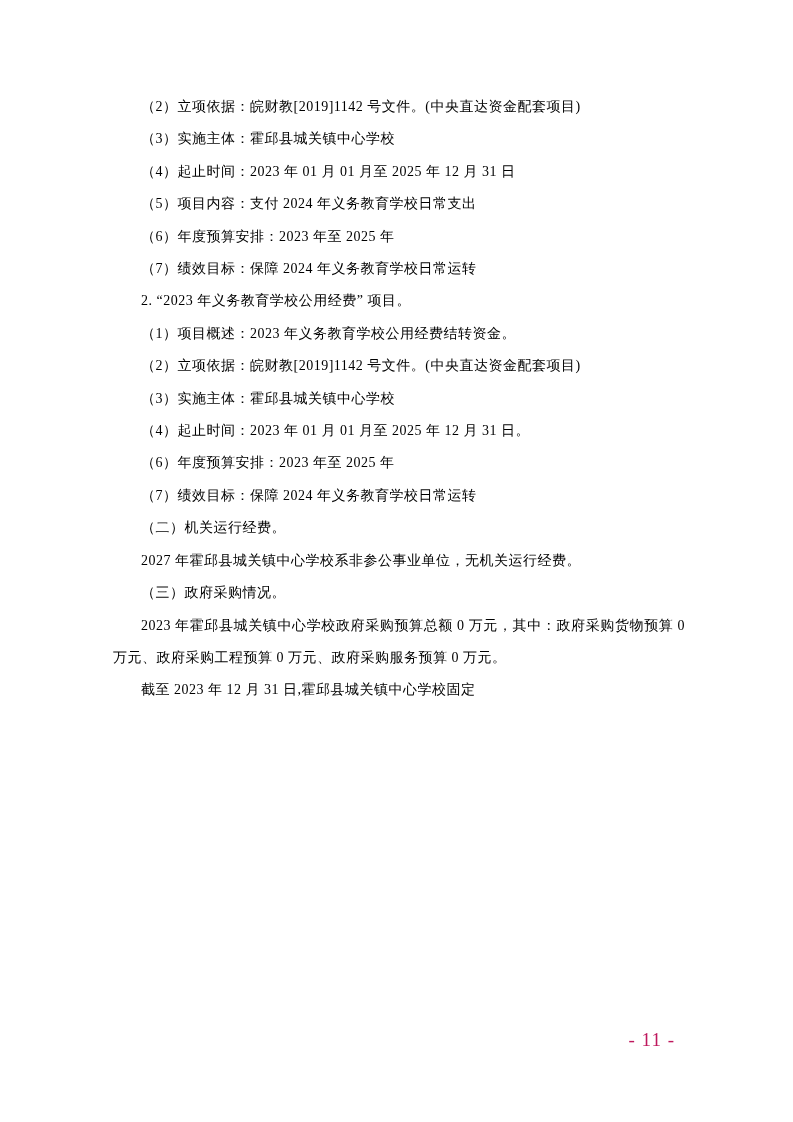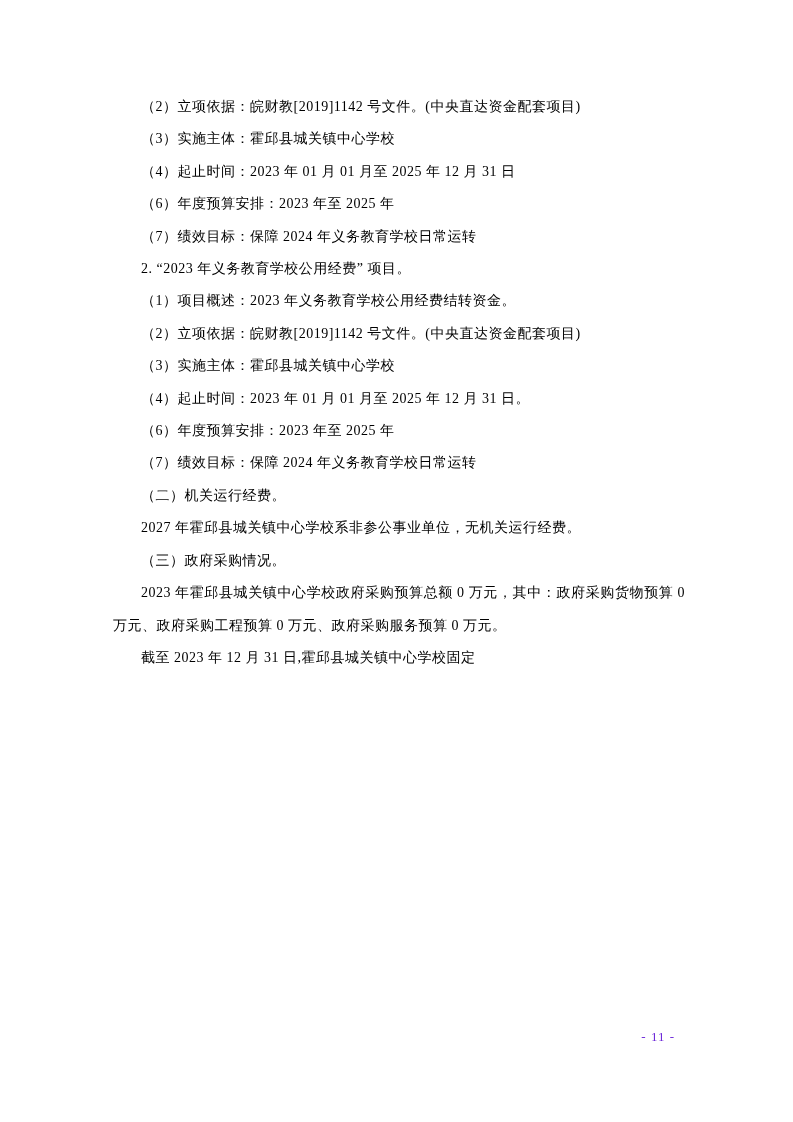--- a/index.html
+++ b/index.html
@@ -33,33 +33,34 @@
     text-indent: 2em;
   }
   .content p.heading {
     font-weight: normal;
     font-family: "Liberation Serif", "DejaVu Serif", serif;
   }
   .page-number {
     position: absolute;
     top: 1029px;
     right: 118px;
-    font-size: 13px;
+    font-size: 19px;
     letter-spacing: 1px;
-    color: #6d28d9;
+    color: #be185d;
   }
 </style>
 </head>
 <body>
 
 <div class="page">
   <div class="content" id="paragraph-container">
       <p class="body">（2）立项依据：皖财教[2019]1142 号文件。(中央直达资金配套项目)</p>
       <p class="body">（3）实施主体：霍邱县城关镇中心学校</p>
       <p class="body">（4）起止时间：2023 年 01 月 01 月至 2025 年 12 月 31 日</p>
+      <p class="body">（5）项目内容：支付 2024 年义务教育学校日常支出</p>
       <p class="body">（6）年度预算安排：2023 年至 2025 年</p>
       <p class="body">（7）绩效目标：保障 2024 年义务教育学校日常运转</p>
       <p class="body">2. “2023 年义务教育学校公用经费” 项目。</p>
       <p class="body">（1）项目概述：2023 年义务教育学校公用经费结转资金。</p>
       <p class="body">（2）立项依据：皖财教[2019]1142 号文件。(中央直达资金配套项目)</p>
       <p class="body">（3）实施主体：霍邱县城关镇中心学校</p>
       <p class="body">（4）起止时间：2023 年 01 月 01 月至 2025 年 12 月 31 日。</p>
       <p class="body">（6）年度预算安排：2023 年至 2025 年</p>
       <p class="body">（7）绩效目标：保障 2024 年义务教育学校日常运转</p>
       <p class="heading">（二）机关运行经费。</p>

